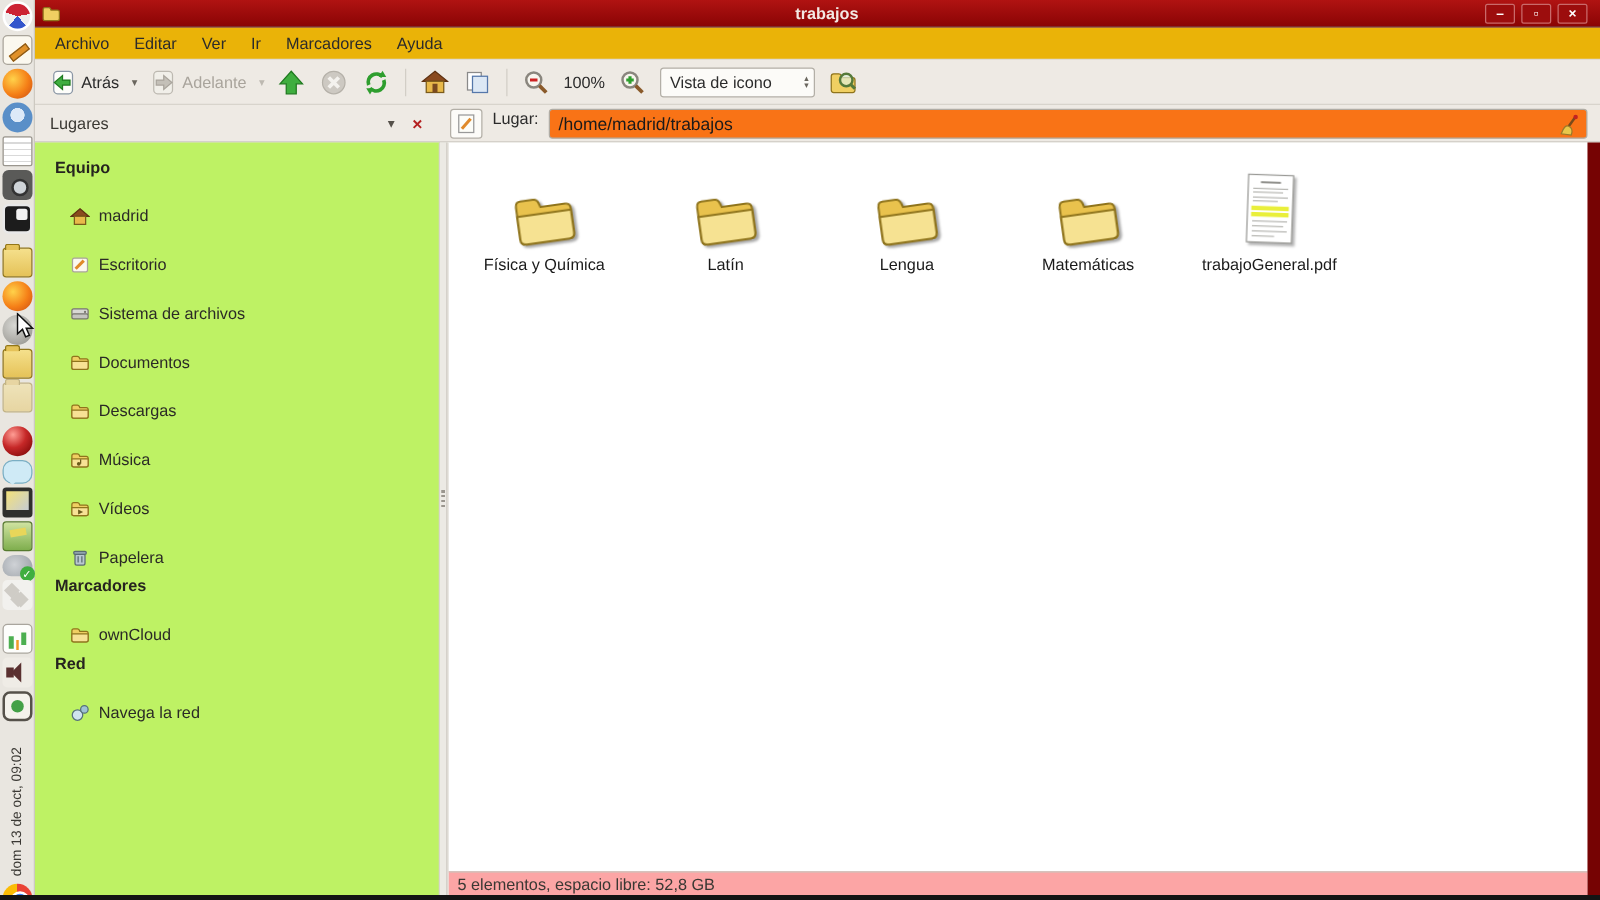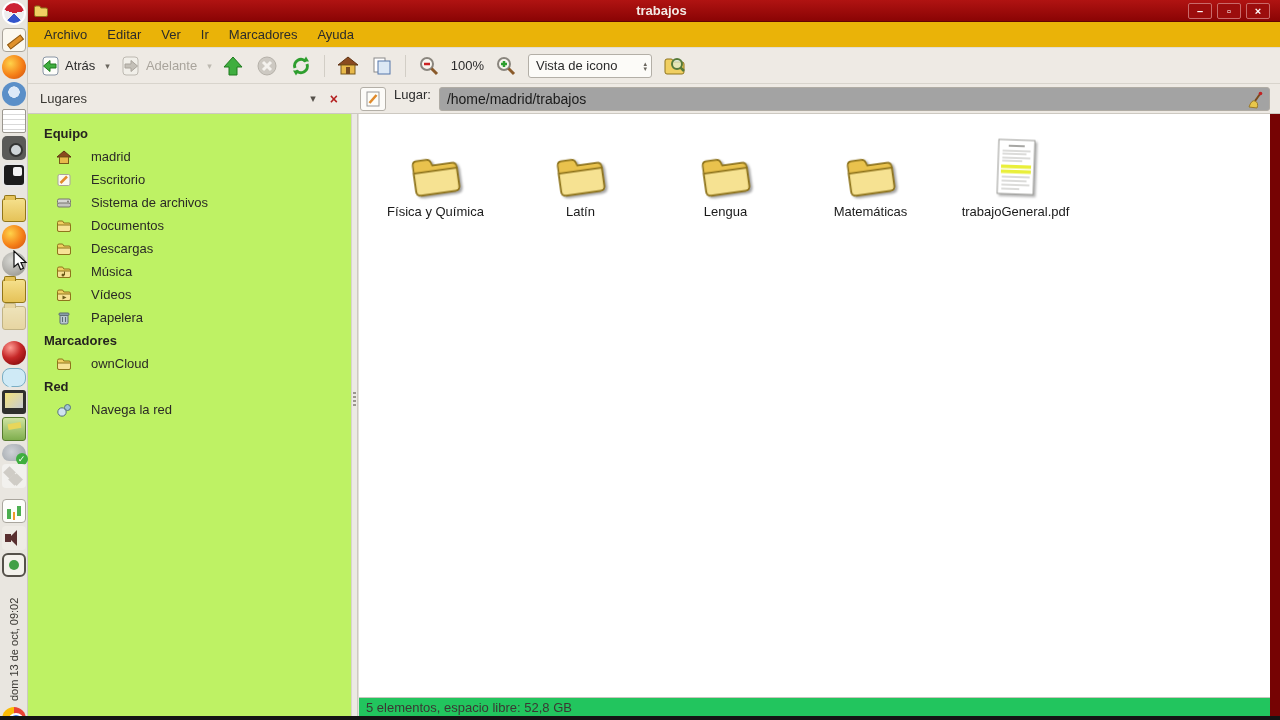--- a/index.html
+++ b/index.html
@@ -90,44 +90,44 @@
 
   .pathrow { height:30px; background:#eeeae4; display:flex; align-items:center; border-bottom:1px solid #cdc9c1; flex:0 0 auto; }
   .places-head { width:324px; flex:0 0 auto; display:flex; align-items:center; padding:0 8px 0 12px; }
   .places-title { font-size:13px; color:#3a3833; }
   .places-collapse { margin-left:auto; font-size:11px; color:#55514a; padding:0 8px; }
   .places-close { color:#b42020; font-weight:bold; font-size:14px; padding:0 6px; }
   .loc-area { flex:1; display:flex; gap:8px; padding:0 10px 0 8px; }
   .loc-edit-btn { width:26px; height:24px; background:#fcfbf8; border:1px solid #b3afa7; border-radius:3px;
                   display:flex; align-items:center; justify-content:center; }
   .loc-label { font-size:13px; color:#2b2b2b; }
-  .loc-input { flex:1; height:24px; background:#a3a3a3; border:1px solid #b0aca4; border-radius:3px;
+  .loc-input { flex:1; height:24px; background:#f97316; border:1px solid #b0aca4; border-radius:3px;
                display:flex; align-items:center; position:relative; }
   .loc-text { font-size:14px; color:#1a1a1a; padding-left:7px; }
   .loc-broom { position:absolute; right:4px; top:2px; }
 
   .body { flex:1; display:flex; min-height:0; }
   .sidebar { width:324px; flex:0 0 auto; background:#bef264; border-right:1px solid #d8d4cc; padding-top:8px; overflow:hidden; }
   .side-section-title { font-size:13px; font-weight:bold; color:#26241f; padding:4px 0 4px 16px; height:23px; }
-  .side-item { display:flex; align-items:center; gap:19px; padding-left:28px; height:23px; font-size:13px; color:#2b2a26; }
+  .side-item { display:flex; align-items:center; gap:7px; padding-left:28px; height:23px; font-size:13px; color:#2b2a26;margin-top:16px; }
   .side-item svg { flex:0 0 auto; }
 
   .splitter { width:6px; flex:0 0 auto; background:#eceae4; border-right:1px solid #cdc9c1; position:relative; }
   .splitter .grip { position:absolute; top:278px; left:1px; width:3px; height:14px;
                     background:repeating-linear-gradient(#9a968e 0 2px, transparent 2px 4px); }
 
   .main { flex:1; background:#fff; display:flex; flex-direction:column; min-width:0; border-left:1px solid #e4e1da; }
   .files { flex:1; display:flex; align-items:flex-start; padding:22px 0 0 4px; }
   .file-item { width:145px; display:flex; flex-direction:column; align-items:center; }
   .file-iconbox { height:62px; display:flex; align-items:flex-end; justify-content:center; }
   .file-label { margin-top:6px; font-size:13px; color:#1a1a1a; text-align:center; }
   .folder-rot { transform:rotate(-8deg); filter:drop-shadow(2px 2px 1px rgba(0,0,0,0.35)); }
   .pdf-rot { transform:rotate(2deg); filter:drop-shadow(2px 2px 1px rgba(0,0,0,0.3)); }
 
-  .statusbar { height:19px; background:#22c55e; border-top:1px solid #c9c5bd; display:flex; align-items:center;
+  .statusbar { height:19px; background:#fca5a5; border-top:1px solid #c9c5bd; display:flex; align-items:center;
                padding-left:7px; font-size:13px; color:#3a3833; flex:0 0 auto; }
 
   .red-strip { width:10px; flex:0 0 auto; background:#760303; }
   .bottom-strip { position:absolute; left:0; bottom:0; width:1280px; height:4px; background:#141414; z-index:9; }
 
   .cursor { position:absolute; left:13px; top:250px; z-index:20; pointer-events:none; }
 </style>
 </head>
 <body>
 

